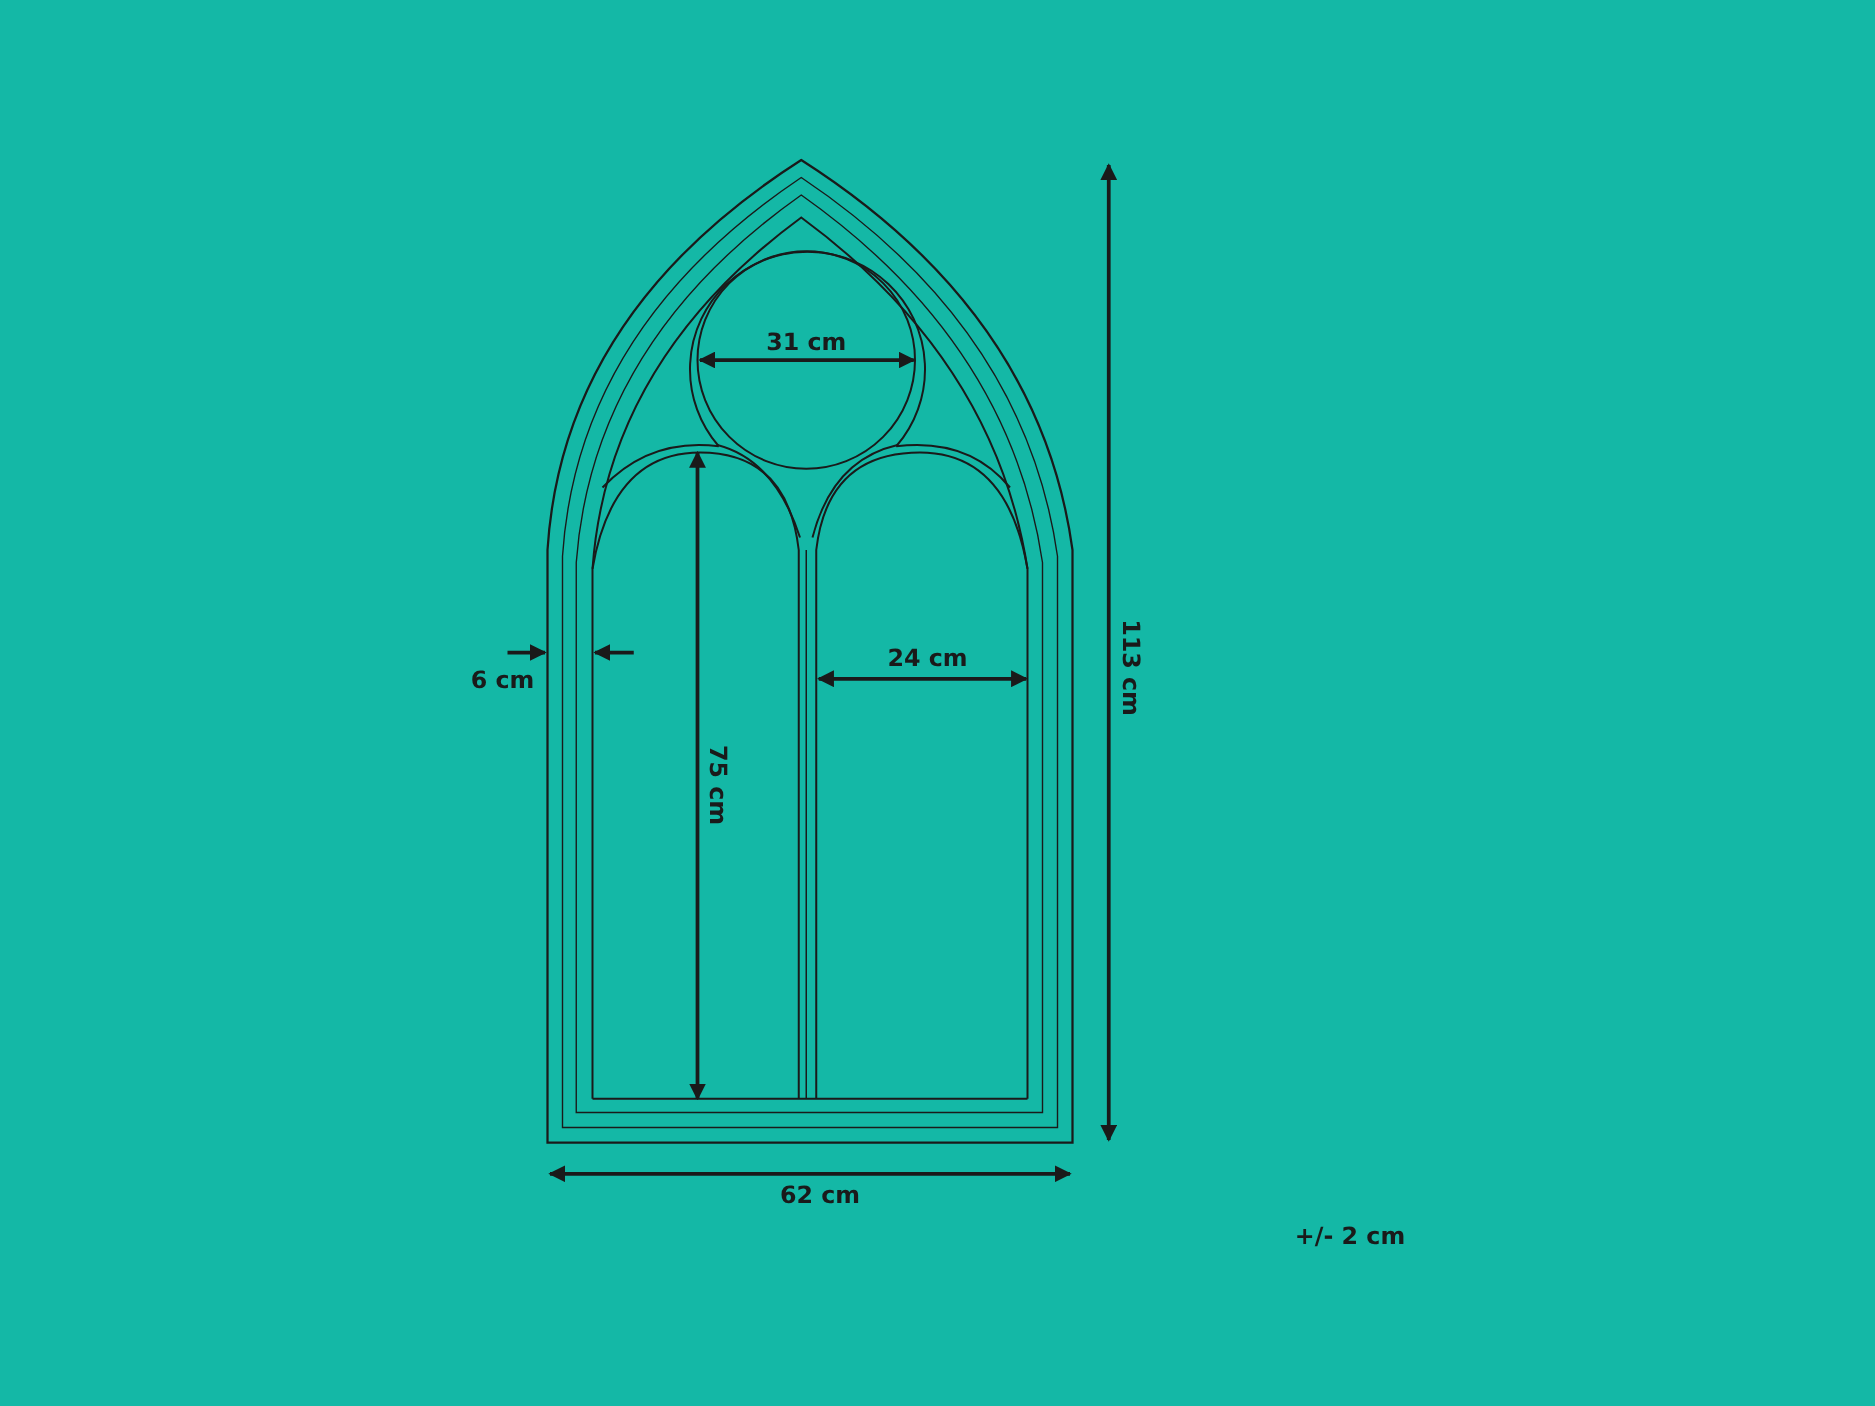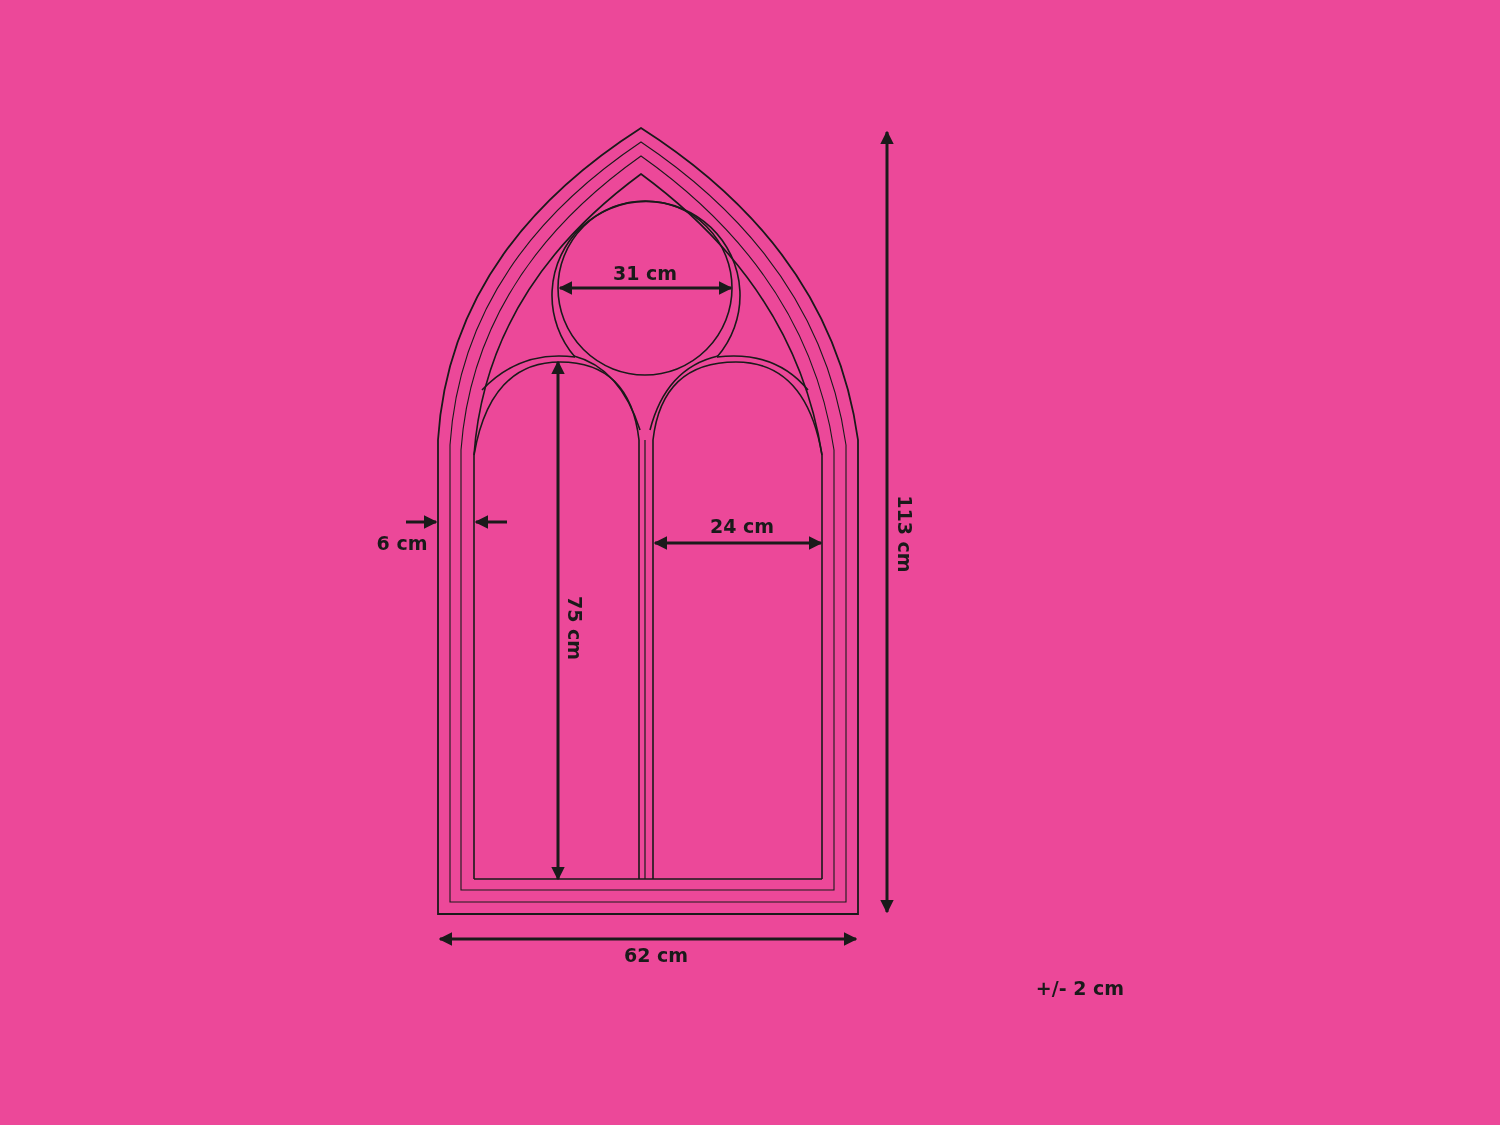--- a/index.html
+++ b/index.html
@@ -1,16 +1,16 @@
 <!DOCTYPE html>
 <html><head>
   <meta charset="utf-8">
   <style>
     html, body { margin: 0; padding: 0; background: #ffffff; }
-    #canvas { position: relative; width: 1500px; height: 1125px; background: #ec4899; overflow: hidden; text-align: right; }
+    #canvas { position: relative; width: 1500px; height: 1125px; background: #14b8a6; overflow: hidden; text-align: right; }
     svg { position: absolute; left: 0; top: 0; }
     .lbl { font-family: "DejaVu Sans", sans-serif; font-weight: bold; font-size: 19px; fill: #1a1a1a; }
   </style>
 </head>
 <body>
 
 <div id="canvas">
   <svg width="1500" height="1125" viewBox="0 0 1500 1125">
     <defs>
       <marker id="ah" viewBox="0 0 10 10" refX="9" refY="5" markerWidth="4.5" markerHeight="4.5" orient="auto-start-reverse">

